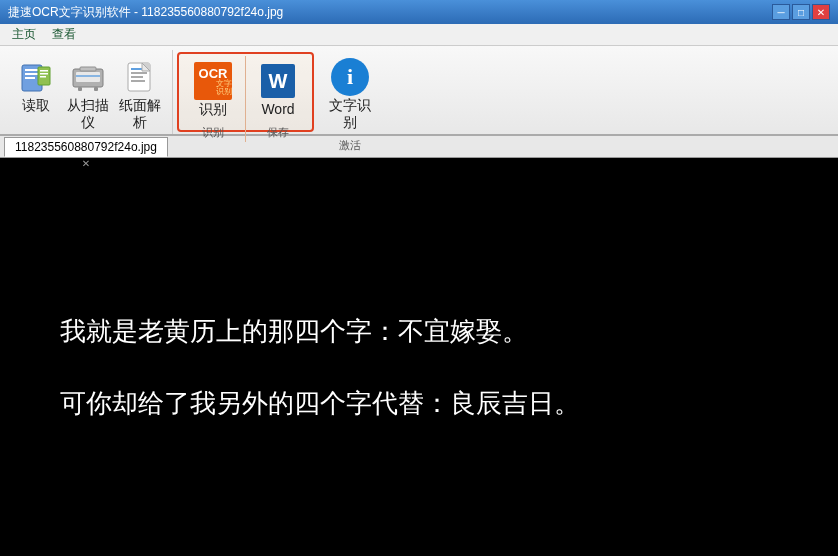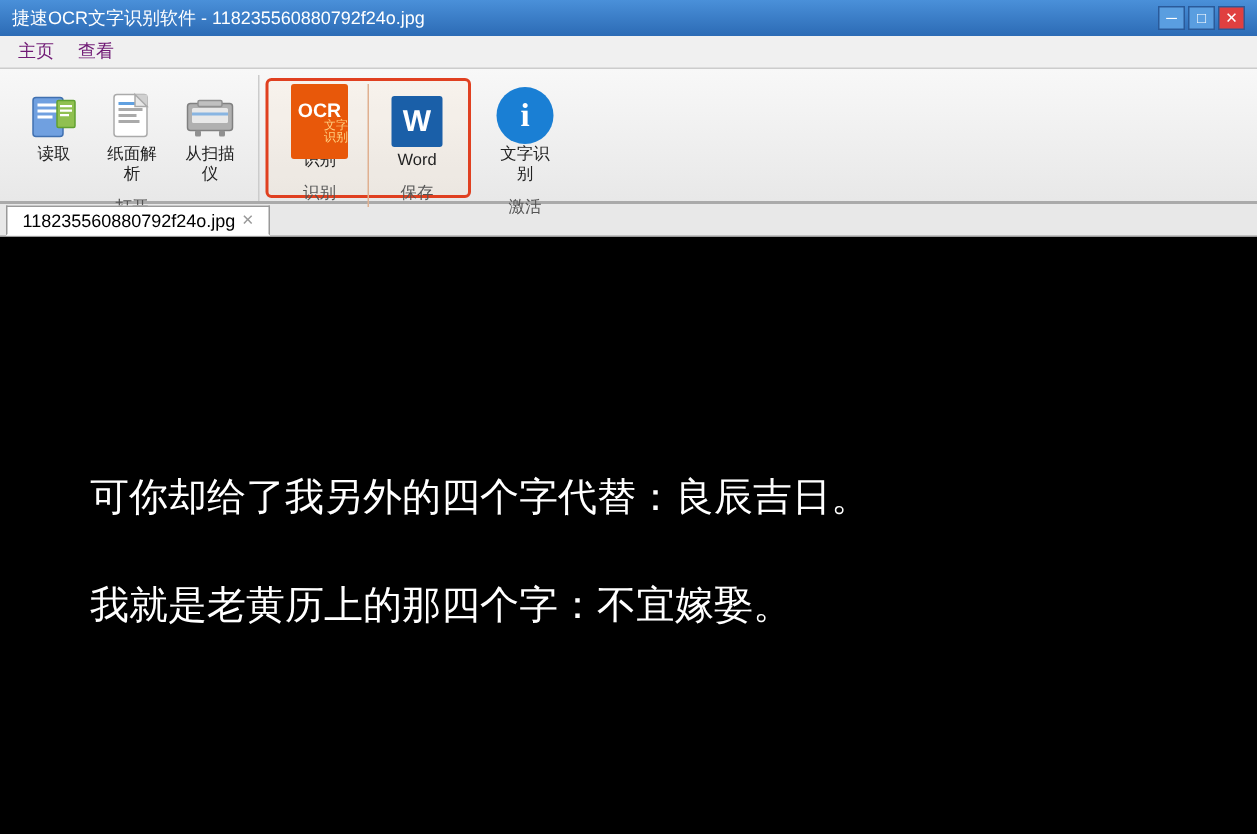--- a/index.html
+++ b/index.html
@@ -50,21 +50,21 @@
       height: 22px;
       display: flex;
       align-items: center;
       padding: 0 4px;
       border-bottom: 1px solid #ccc;
     }
     .menu-item {
       padding: 2px 8px;
       font-size: 12px;
       cursor: pointer;
-      color: #701a75;
+      color: #14532d;
     }
 
     
     .ribbon {
       background: linear-gradient(to bottom, #f8f8f8 0%, #e8e8e8 100%);
       height: 90px;
       border-bottom: 2px solid #aaa;
       display: flex;
       align-items: stretch;
       padding: 4px 4px 0 4px;
@@ -111,31 +111,31 @@
     .ribbon-btn-large .icon-area {
       width: 40px;
       height: 40px;
       display: flex;
       align-items: center;
       justify-content: center;
       font-size: 28px;
     }
 
     .ribbon-btn-large .btn-label {
-      font-size: 11px;
+      font-size: 14px;
       color: #222;
       text-align: center;
       line-height: 1.2;
     }
 
     
     .ocr-icon {
       background: #e8580a;
       width: 38px;
-      height: 50px;
+      height: 38px;
       border-radius: 2px;
       display: flex;
       flex-direction: column;
       align-items: center;
       justify-content: center;
       position: relative;
     }
     .ocr-icon .ocr-text {
       color: white;
       font-size: 13px;
@@ -204,20 +204,21 @@
       background: #d0d0d0;
       border: 1px solid #999;
       border-bottom: none;
       padding: 2px 10px;
       font-size: 12px;
       cursor: pointer;
       display: flex;
       align-items: center;
       gap: 4px;
       height: 20px;
+      flex-direction: column;
     }
     .tab-item.active {
       background: white;
       border-bottom: 1px solid white;
       z-index: 1;
     }
     .tab-close {
       color: #999;
       font-size: 10px;
       cursor: pointer;
@@ -280,44 +281,44 @@
             <rect x="22" y="14" width="8" height="1.5" fill="white"></rect>
             <rect x="22" y="17" width="6" height="1.5" fill="white"></rect>
           </svg>
         </div>
         <span class="btn-label">读取</span>
       </div>
 
       <div class="ribbon-btn-large">
         <div class="icon-area">
           <svg width="36" height="36" viewBox="0 0 36 36">
+            <rect x="3" y="10" width="30" height="18" rx="2" fill="#b0b0b0" stroke="#808080" stroke-width="1"></rect>
+            <rect x="6" y="13" width="24" height="10" rx="1" fill="#e8e8e8"></rect>
+            <rect x="6" y="16" width="24" height="2" fill="#60a0e0" opacity="0.7"></rect>
+            <rect x="10" y="8" width="16" height="4" rx="1" fill="#c0c0c0" stroke="#909090" stroke-width="1"></rect>
+            <rect x="8" y="28" width="4" height="4" rx="1" fill="#909090"></rect>
+            <rect x="24" y="28" width="4" height="4" rx="1" fill="#909090"></rect>
+          </svg>
+        </div>
+        <span class="btn-label">从扫描仪</span>
+      </div>
+
+      <div class="ribbon-btn-large">
+        <div class="icon-area">
+          <svg width="36" height="36" viewBox="0 0 36 36">
             <rect x="6" y="4" width="22" height="28" rx="2" fill="white" stroke="#aaa" stroke-width="1"></rect>
             <rect x="9" y="9" width="16" height="2" fill="#60a0e0"></rect>
             <rect x="9" y="13" width="16" height="2" fill="#aaa"></rect>
             <rect x="9" y="17" width="12" height="2" fill="#aaa"></rect>
             <rect x="9" y="21" width="14" height="2" fill="#aaa"></rect>
             <polygon points="20,4 28,12 28,4" fill="#d0d0d0"></polygon>
             <polygon points="20,4 20,12 28,12" fill="#e8e8e8" stroke="#aaa" stroke-width="1"></polygon>
           </svg>
         </div>
         <span class="btn-label">纸面解析</span>
-      </div>
-
-      <div class="ribbon-btn-large">
-        <div class="icon-area">
-          <svg width="36" height="36" viewBox="0 0 36 36">
-            <rect x="3" y="10" width="30" height="18" rx="2" fill="#b0b0b0" stroke="#808080" stroke-width="1"></rect>
-            <rect x="6" y="13" width="24" height="10" rx="1" fill="#e8e8e8"></rect>
-            <rect x="6" y="16" width="24" height="2" fill="#60a0e0" opacity="0.7"></rect>
-            <rect x="10" y="8" width="16" height="4" rx="1" fill="#c0c0c0" stroke="#909090" stroke-width="1"></rect>
-            <rect x="8" y="28" width="4" height="4" rx="1" fill="#909090"></rect>
-            <rect x="24" y="28" width="4" height="4" rx="1" fill="#909090"></rect>
-          </svg>
-        </div>
-        <span class="btn-label">从扫描仪</span>
       </div>
     </div>
     <div class="ribbon-group-label">打开</div>
   </div>
 
   <div style="display:flex; flex-direction:column; border:2px solid #e04020; border-radius:4px; margin:2px 4px; padding:2px; background:rgba(255,220,180,0.15);">
     <div style="display:flex; flex-direction:row; flex:1;">
 
       <div style="display:flex; flex-direction:column; align-items:center; padding:2px 8px; border-right:1px solid #e0b090;">
         <div class="ribbon-group-content">
@@ -368,15 +369,15 @@
 </div>
 
 <div class="tab-strip">
   <div class="tab-item active">
     <span>118235560880792f24o.jpg</span>
     <span class="tab-close">✕</span>
   </div>
 </div>
 
 <div class="main-content">
+  <div class="chinese-text-line">我就是老黄历上的那四个字：不宜嫁娶。</div>
   <div class="chinese-text-line">可你却给了我另外的四个字代替：良辰吉日。</div>
-  <div class="chinese-text-line">我就是老黄历上的那四个字：不宜嫁娶。</div>
 </div>
 
 </body></html>

